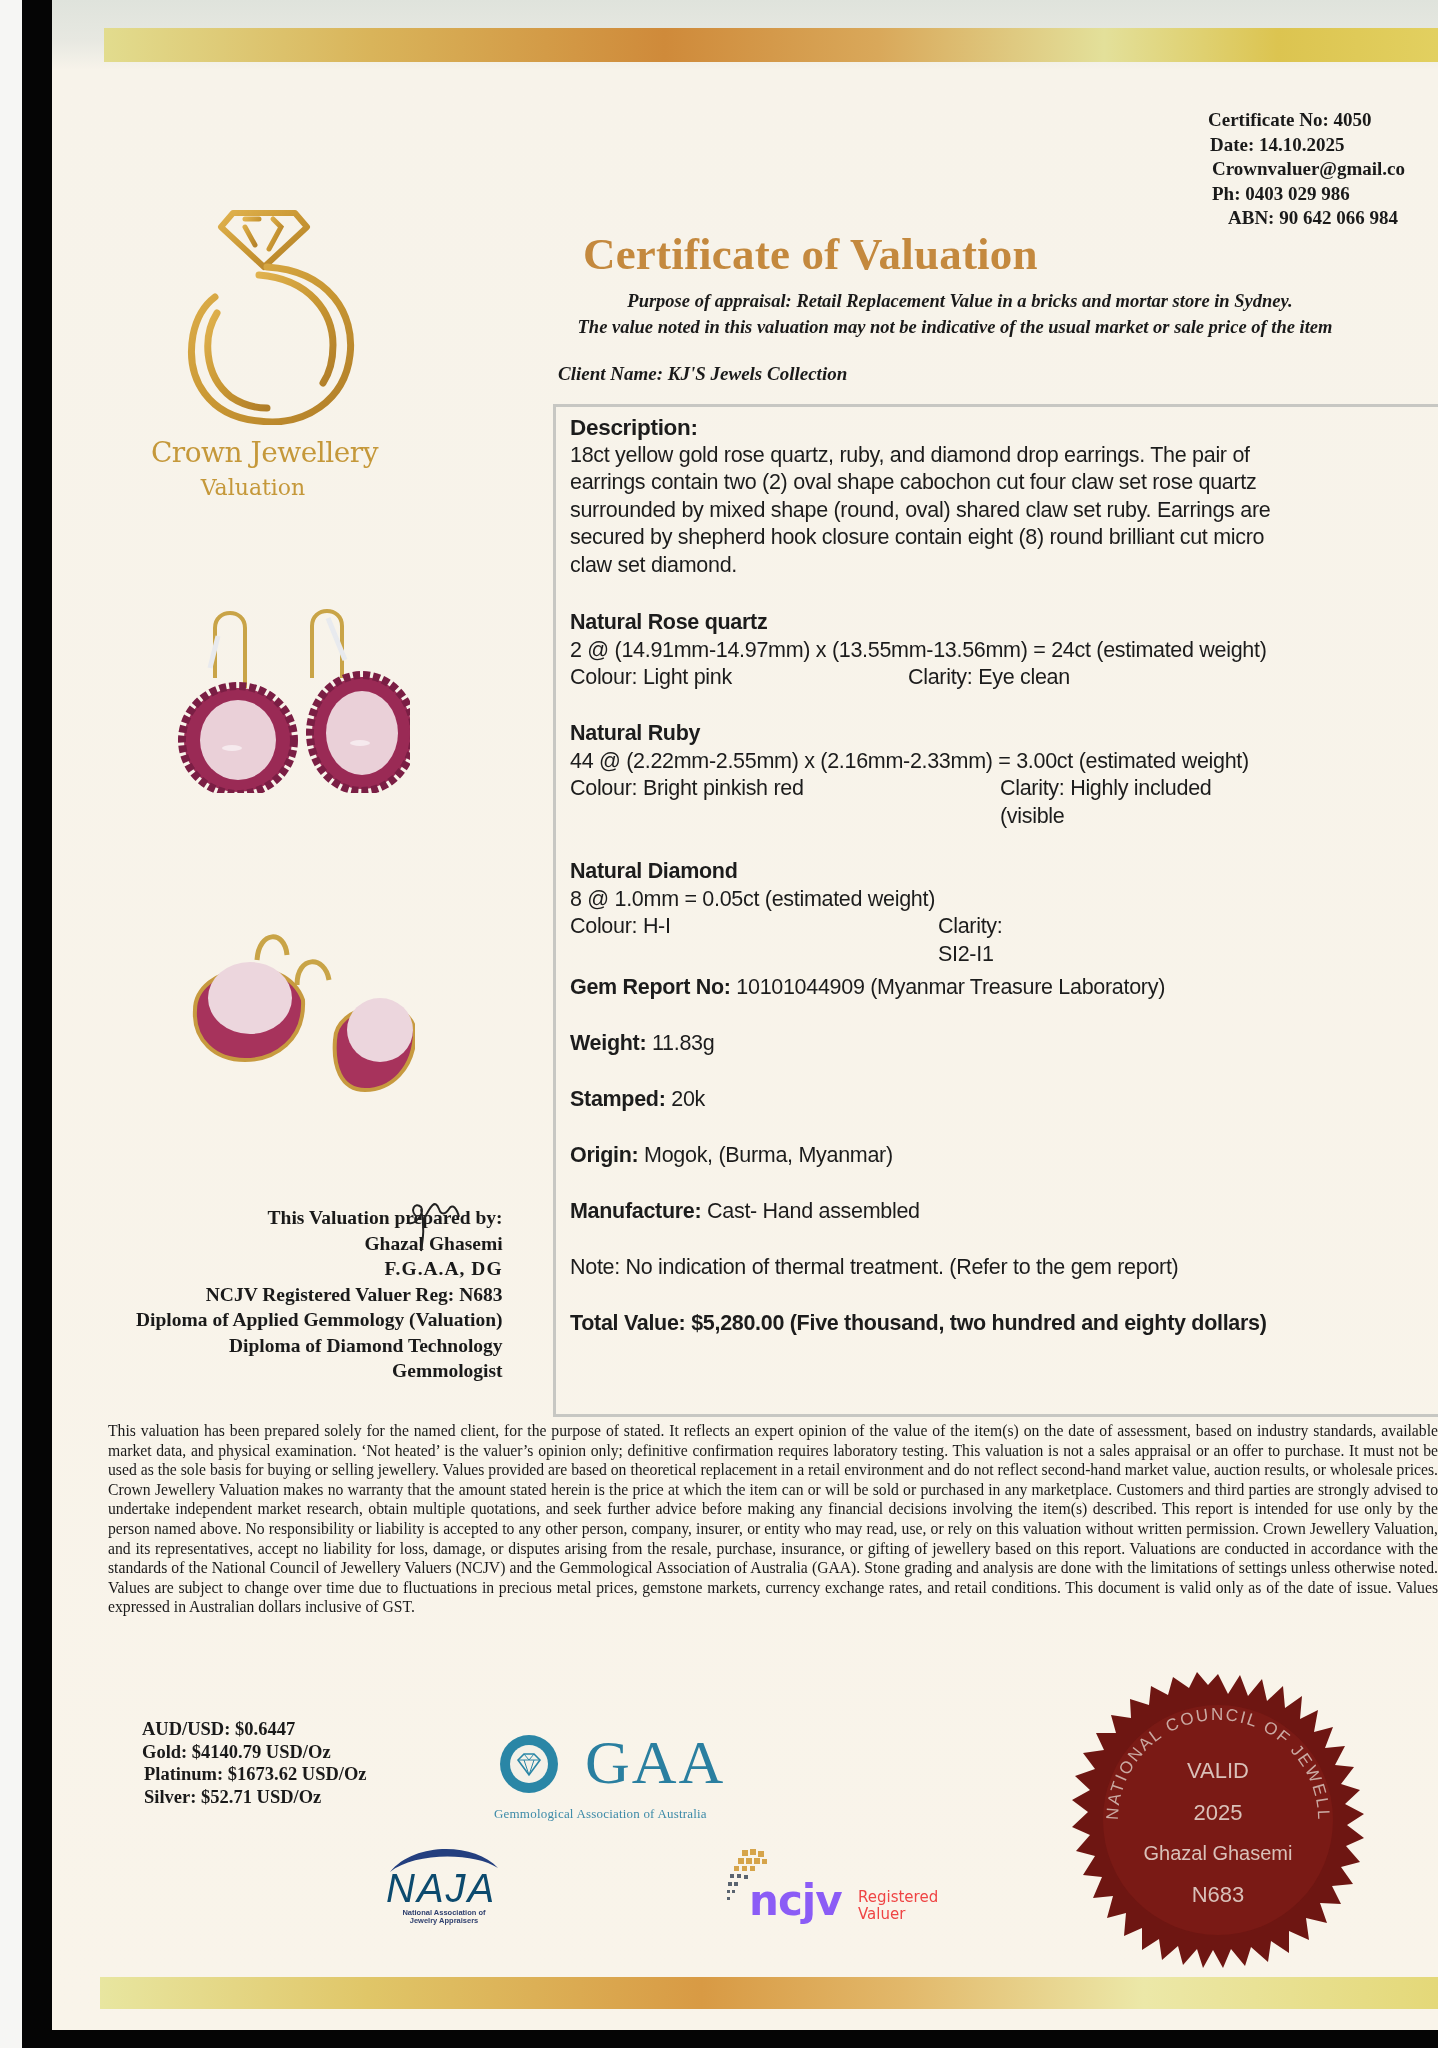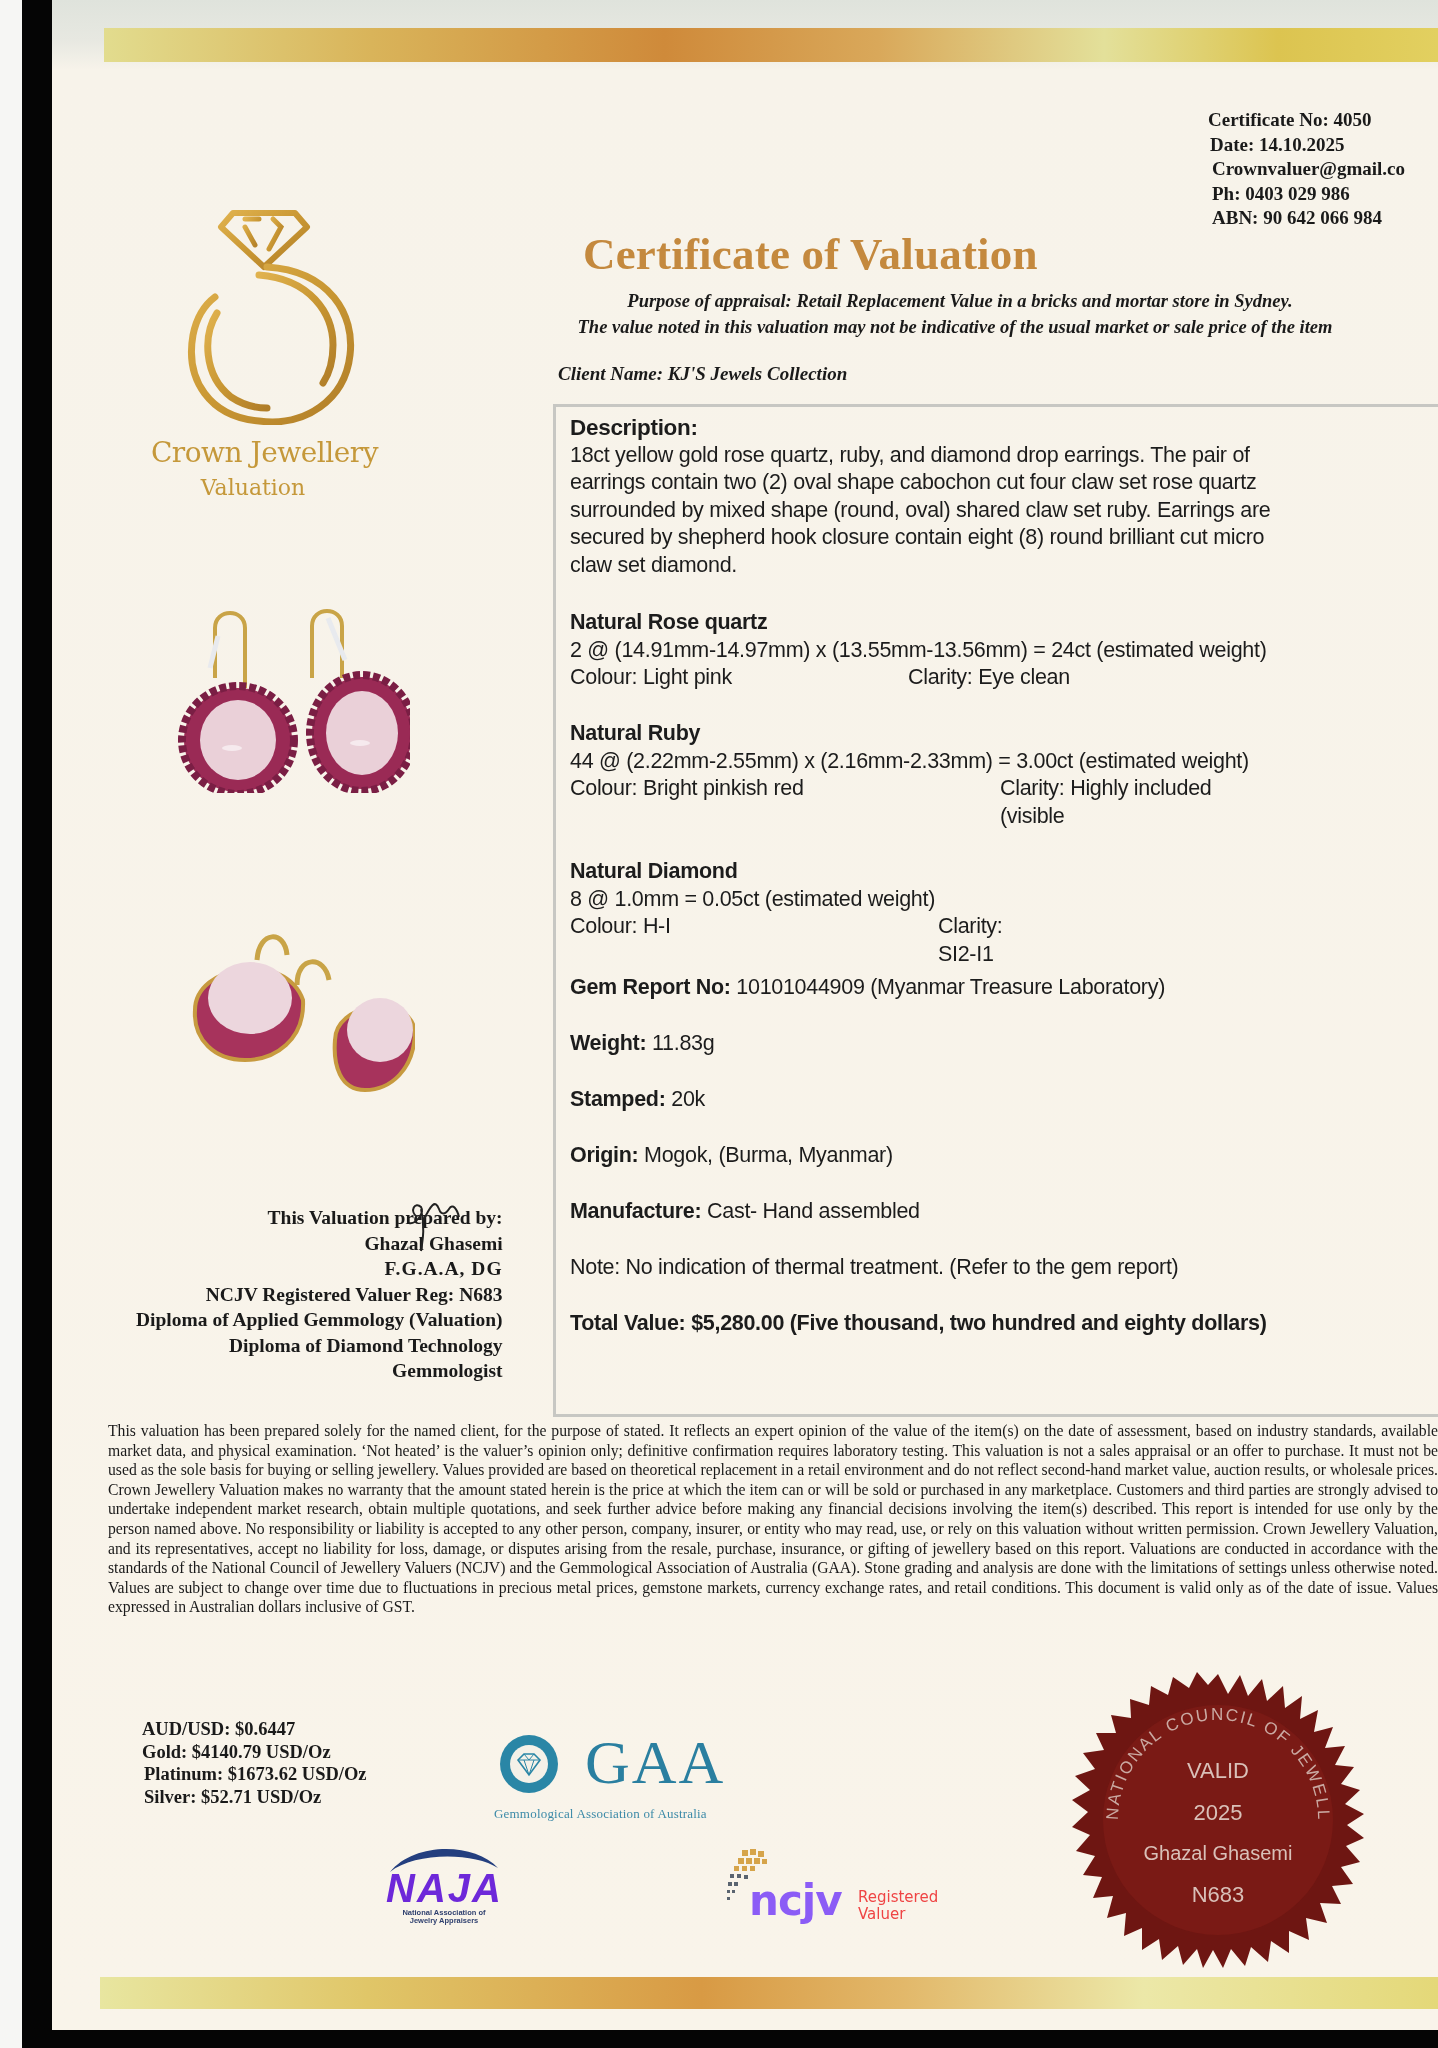--- a/index.html
+++ b/index.html
@@ -55,21 +55,21 @@
   .disclaimer { position:absolute; left:108px; top:1421px; width:1330px; font-size:15.7px; line-height:19.6px; text-align:justify; white-space:normal; }
 
   
   .rates { position:absolute; left:142px; top:1718px; font-weight:bold; font-size:18.5px; line-height:22.5px; white-space:nowrap; }
 
   
   .gaa-seal { position:absolute; left:498px; top:1733px; width:62px; height:62px; }
   .gaa-text { position:absolute; left:585px; top:1727px; font-family:"Liberation Serif", serif; font-size:62px; color:#2a7fa0; letter-spacing:2px; line-height:70px; }
   .gaa-sub { position:absolute; left:494px; top:1806px; font-size:13px; color:#3c8aa8; letter-spacing:0.2px; }
   .naja { position:absolute; left:384px; top:1838px; width:120px; height:90px; }
-  .naja-text { position:absolute; left:386px; top:1866px; font-family:"Liberation Sans", sans-serif; font-weight:bold; font-style:italic; font-size:40px; color:#6d28d9; letter-spacing:2px; }
+  .naja-text { position:absolute; left:386px; top:1866px; font-family:"Liberation Sans", sans-serif; font-weight:normal; font-style:italic; font-size:40px; color:#0c4a6e; letter-spacing:2px; }
   .naja-sub { position:absolute; left:384px; top:1909px; width:120px; text-align:center; font-family:"Liberation Sans", sans-serif; font-weight:bold; font-size:7.5px; line-height:8px; color:#2e3f6e; }
   .ncjv-mark { position:absolute; left:722px; top:1846px; width:60px; height:70px; }
   .ncjv-text { position:absolute; left:749px; top:1876px; font-family:"DejaVu Sans", sans-serif; font-weight:bold; font-size:42px; color:#8b5cf6; letter-spacing:-1px; }
   .ncjv-sub { position:absolute; left:858px; top:1889px; font-family:"DejaVu Sans", sans-serif; font-size:15px; line-height:17px; color:#ef4444; }
 
   
   .seal { position:absolute; left:1068px; top:1670px; width:300px; height:300px; }
 
   
   .ear-img { position:absolute; }
@@ -84,21 +84,21 @@
 <div class="bottom-black"></div>
 
 <div class="gold-band top"></div>
 <div class="gold-band bottom"></div>
 
 <div class="cert-info">
   <div>Certificate No: 4050</div>
   <div style="margin-left:2px">Date: 14.10.2025</div>
   <div style="margin-left:4px">Crownvaluer@gmail.co</div>
   <div style="margin-left:4px">Ph: 0403 029 986</div>
-  <div style="margin-left:4px">ABN: 90 642 066 984</div>
+  <div style="margin-left:20px">ABN: 90 642 066 984</div>
 </div>
 
 <svg class="logo" viewBox="0 0 215 220">
   <defs>
     <linearGradient id="goldg" x1="0" y1="0" x2="1" y2="1">
       <stop offset="0" stop-color="#e0b24e"></stop>
       <stop offset="0.5" stop-color="#c99733"></stop>
       <stop offset="1" stop-color="#b07d28"></stop>
     </linearGradient>
   </defs>

